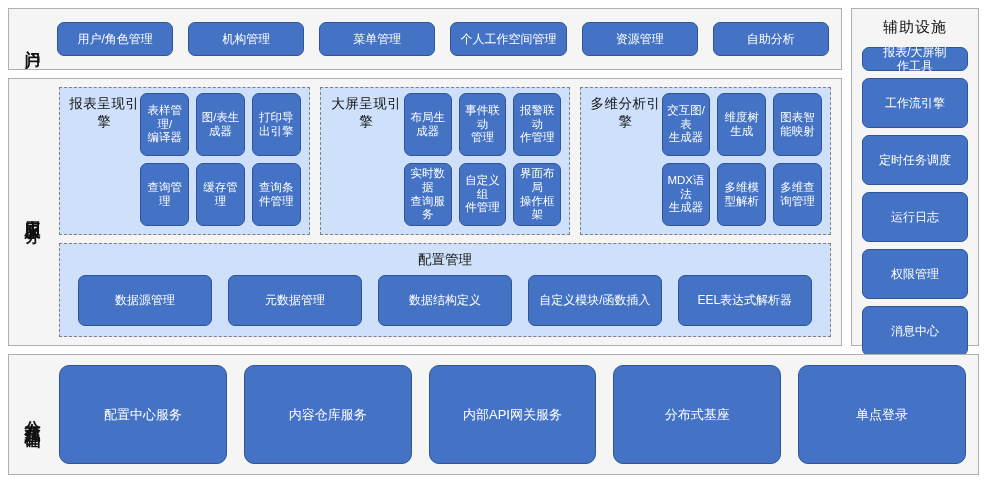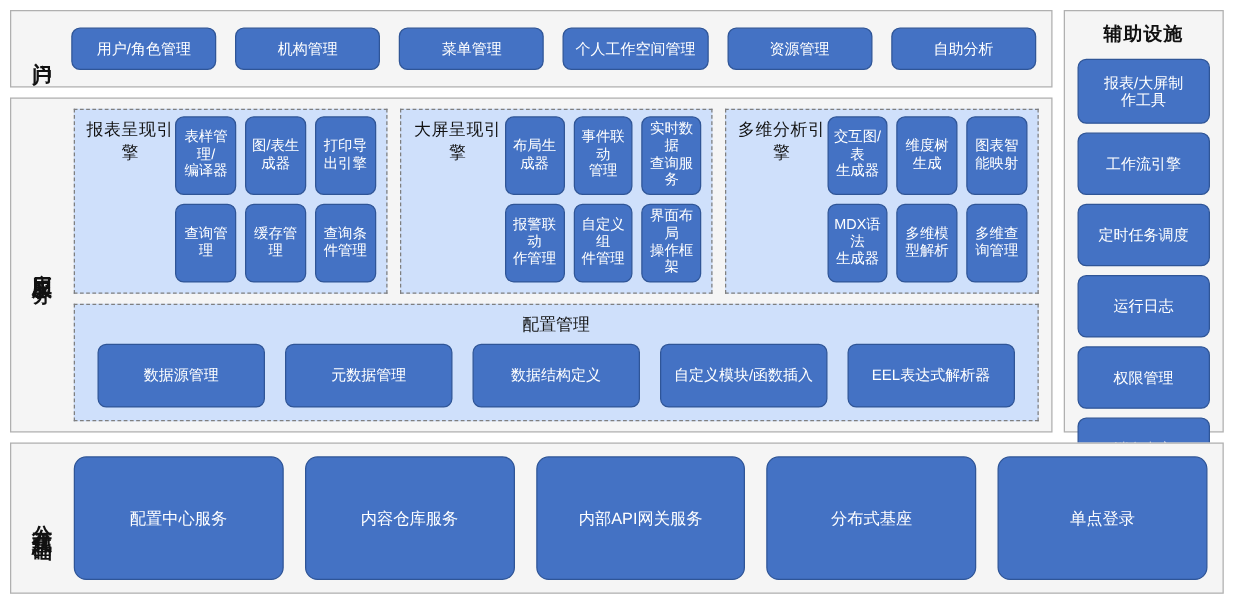--- a/index.html
+++ b/index.html
@@ -151,33 +151,33 @@
     box-sizing:border-box;
     border:1px solid #b0b0b0;
     background:#f5f5f5;
     display:flex;
     flex-direction:column;
     align-items:center;
     padding:7px 10px 8px 10px;
     gap:7px;
   }
   .aux-title{
-    font-weight:bold;
+    font-weight:normal;
     font-size:15px;
     color:#111;
     letter-spacing:1px;
     padding:2px 0 3px 0;
   }
   .aux .btn{
     width:100%;
     height:50px;
     flex:0 0 auto;
     font-size:12px;
   }
-  .aux .btn.tall{height:52px;}
+  .aux .btn.tall{height:24px;}
 
   
   .dist{
     height:121px;
   }
   .dist .panel-body{
     gap:17px;
     padding:10px 12px 10px 4px;
     align-items:stretch;
     justify-content:space-between;
@@ -251,24 +251,24 @@
               </div>
             </div>
 
             <div class="engine">
               <div class="engine-title">大屏呈现引擎</div>
               <div class="engine-grid">
                 <div class="btn small">布局生
 成器</div>
                 <div class="btn small">事件联动
 管理</div>
+                <div class="btn small">报警联动
+作管理</div>
                 <div class="btn small">实时数据
 查询服务</div>
-                <div class="btn small">报警联动
-作管理</div>
                 <div class="btn small">自定义组
 件管理</div>
                 <div class="btn small">界面布局
 操作框架</div>
               </div>
             </div>
 
             <div class="engine">
               <div class="engine-title">多维分析引擎</div>
               <div class="engine-grid">

